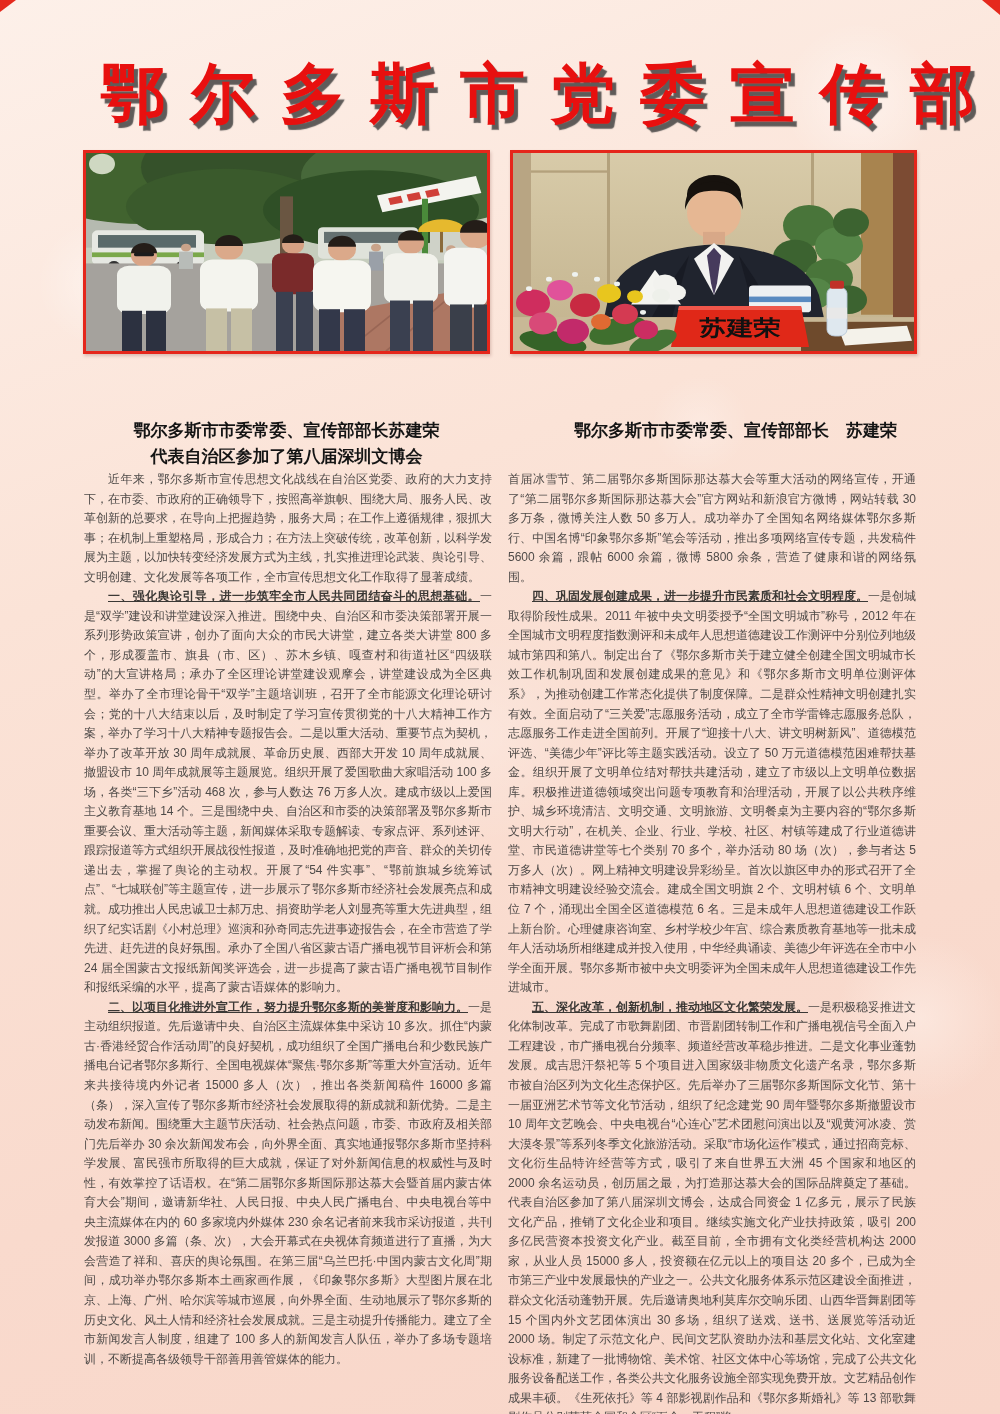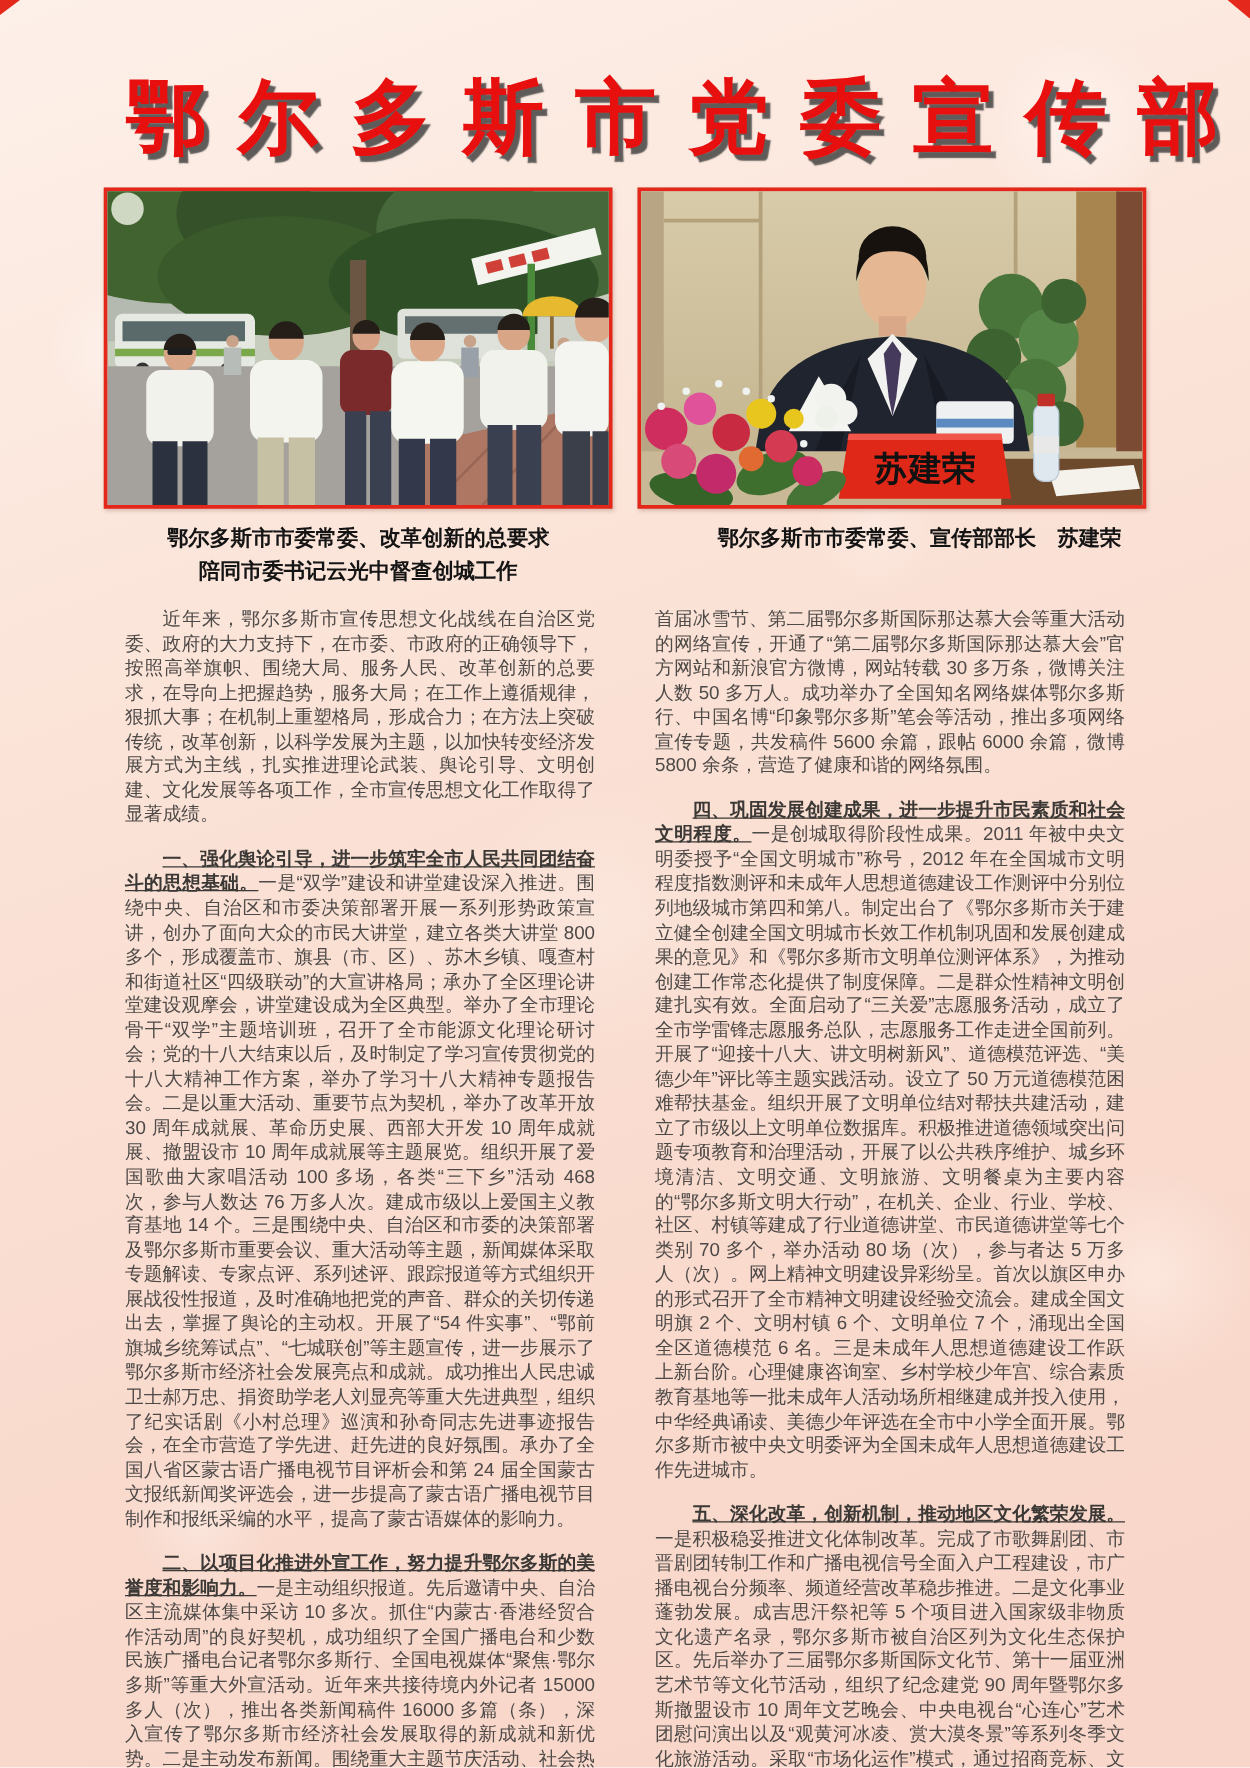--- a/index.html
+++ b/index.html
@@ -19,42 +19,42 @@
   .corner-tl{top:0;left:0;width:16px;height:12px;clip-path:polygon(0 0,100% 0,0 100%);}
   .corner-tr{top:0;right:0;width:18px;height:15px;clip-path:polygon(0 0,100% 0,100% 100%);}
   .page-title{
     position:absolute;top:50px;left:0;width:1000px;text-align:right;
     font-family:"Liberation Serif","DejaVu Serif",serif;font-weight:bold;
     font-size:65px;letter-spacing:25px;text-indent:25px;color:#e8100f;
     text-shadow:4px 5px 1px rgba(55,55,55,.8);
     white-space:nowrap;
   }
   .photo{
-    position:absolute;top:150px;width:407px;height:257px;
+    position:absolute;top:150px;width:407px;height:204px;
     border:3px solid #e5261b;box-sizing:border-box;background:#cfc4a8;
     box-shadow:1px 2px 3px rgba(120,60,50,.25);
   }
   .photo svg{display:block;width:100%;height:100%;}
   .photo-left{left:83px;}
   .photo-right{left:510px;}
   .caption{
     position:absolute;width:407px;text-align:center;
     font-family:"Liberation Serif","DejaVu Serif",serif;font-weight:bold;
     font-size:17px;line-height:26px;color:#141414;
   }
   .caption-left{left:83px;top:418px;}
   .caption-right{left:532px;top:418px;}
   .article-column{
     position:absolute;top:470px;width:408px;
   }
   .article-column-left{left:84px;}
   .article-column-right{left:508px;}
   .article-column p{
-    margin:16px;text-indent:2em;text-align:justify;
-    font-size:15px;line-height:19.55px;color:#4e4a48;
+    margin:0;text-indent:2em;text-align:justify;
+    font-size:12px;line-height:19.55px;color:#4e4a48;
   }
   .article-column p.continued{text-indent:0;}
   .article-column b{color:#3b3835;text-decoration:underline;}
 </style>
 </head>
 <body>
 
 <div class="corner corner-tl"></div>
 <div class="corner corner-tr"></div>
 
@@ -232,22 +232,22 @@
           <circle cx="130" cy="202" r="3"></circle>
       </g>
       <circle cx="152" cy="166" r="12" fill="#f2f2ee"></circle>
       <circle cx="163" cy="177" r="10" fill="#f2f2ee"></circle>
       <circle cx="148" cy="181" r="9" fill="#eef0ea"></circle>
     </g>
   </svg>
 </div>
 
 <div class="caption caption-left">
-  <div>鄂尔多斯市市委常委、改革创新的总要求</div>
-  <div>陪同市委书记云光中督查创城工作</div>
+  <div>鄂尔多斯市市委常委、宣传部部长苏建荣</div>
+  <div>代表自治区参加了第八届深圳文博会</div>
 </div>
 <div class="caption caption-right">
   <div>鄂尔多斯市市委常委、宣传部部长　苏建荣</div>
 </div>
 
 <div class="article-column article-column-left">
     <p>近年来，鄂尔多斯市宣传思想文化战线在自治区党委、政府的大力支持下，在市委、市政府的正确领导下，按照高举旗帜、围绕大局、服务人民、改革创新的总要求，在导向上把握趋势，服务大局；在工作上遵循规律，狠抓大事；在机制上重塑格局，形成合力；在方法上突破传统，改革创新，以科学发展为主题，以加快转变经济发展方式为主线，扎实推进理论武装、舆论引导、文明创建、文化发展等各项工作，全市宣传思想文化工作取得了显著成绩。</p>
     <p><b>一、强化舆论引导，进一步筑牢全市人民共同团结奋斗的思想基础。</b>一是“双学”建设和讲堂建设深入推进。围绕中央、自治区和市委决策部署开展一系列形势政策宣讲，创办了面向大众的市民大讲堂，建立各类大讲堂 800 多个，形成覆盖市、旗县（市、区）、苏木乡镇、嘎查村和街道社区“四级联动”的大宣讲格局；承办了全区理论讲堂建设观摩会，讲堂建设成为全区典型。举办了全市理论骨干“双学”主题培训班，召开了全市能源文化理论研讨会；党的十八大结束以后，及时制定了学习宣传贯彻党的十八大精神工作方案，举办了学习十八大精神专题报告会。二是以重大活动、重要节点为契机，举办了改革开放 30 周年成就展、革命历史展、西部大开发 10 周年成就展、撤盟设市 10 周年成就展等主题展览。组织开展了爱国歌曲大家唱活动 100 多场，各类“三下乡”活动 468 次，参与人数达 76 万多人次。建成市级以上爱国主义教育基地 14 个。三是围绕中央、自治区和市委的决策部署及鄂尔多斯市重要会议、重大活动等主题，新闻媒体采取专题解读、专家点评、系列述评、跟踪报道等方式组织开展战役性报道，及时准确地把党的声音、群众的关切传递出去，掌握了舆论的主动权。开展了“54 件实事”、“鄂前旗城乡统筹试点”、“七城联创”等主题宣传，进一步展示了鄂尔多斯市经济社会发展亮点和成就。成功推出人民忠诚卫士郝万忠、捐资助学老人刘显亮等重大先进典型，组织了纪实话剧《小村总理》巡演和孙奇同志先进事迹报告会，在全市营造了学先进、赶先进的良好氛围。承办了全国八省区蒙古语广播电视节目评析会和第 24 届全国蒙古文报纸新闻奖评选会，进一步提高了蒙古语广播电视节目制作和报纸采编的水平，提高了蒙古语媒体的影响力。</p>
     <p><b>二、以项目化推进外宣工作，努力提升鄂尔多斯的美誉度和影响力。</b>一是主动组织报道。先后邀请中央、自治区主流媒体集中采访 10 多次。抓住“内蒙古·香港经贸合作活动周”的良好契机，成功组织了全国广播电台和少数民族广播电台记者鄂尔多斯行、全国电视媒体“聚焦·鄂尔多斯”等重大外宣活动。近年来共接待境内外记者 15000 多人（次），推出各类新闻稿件 16000 多篇（条），深入宣传了鄂尔多斯市经济社会发展取得的新成就和新优势。二是主动发布新闻。围绕重大主题节庆活动、社会热点问题，市委、市政府及相关部门先后举办 30 余次新闻发布会，向外界全面、真实地通报鄂尔多斯市坚持科学发展、富民强市所取得的巨大成就，保证了对外新闻信息的权威性与及时性，有效掌控了话语权。在“第二届鄂尔多斯国际那达慕大会暨首届内蒙古体育大会”期间，邀请新华社、人民日报、中央人民广播电台、中央电视台等中央主流媒体在内的 60 多家境内外媒体 230 余名记者前来我市采访报道，共刊发报道 3000 多篇（条、次），大会开幕式在央视体育频道进行了直播，为大会营造了祥和、喜庆的舆论氛围。在第三届“乌兰巴托·中国内蒙古文化周”期间，成功举办鄂尔多斯本土画家画作展，《印象鄂尔多斯》大型图片展在北京、上海、广州、哈尔滨等城市巡展，向外界全面、生动地展示了鄂尔多斯的历史文化、风土人情和经济社会发展成就。三是主动提升传播能力。建立了全市新闻发言人制度，组建了 100 多人的新闻发言人队伍，举办了多场专题培训，不断提高各级领导干部善用善管媒体的能力。</p>
   </div>

